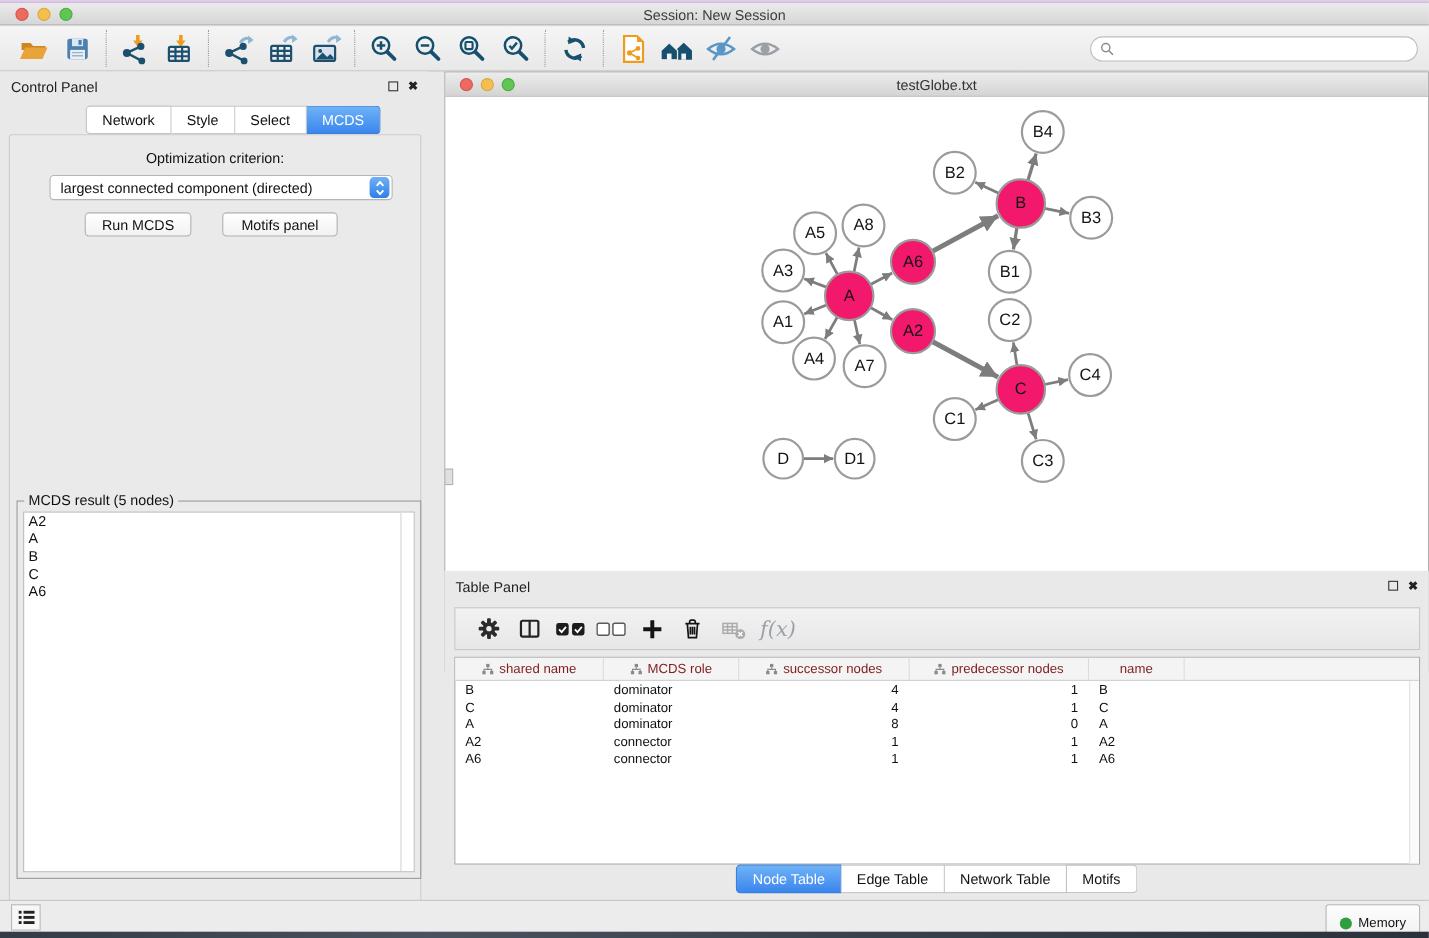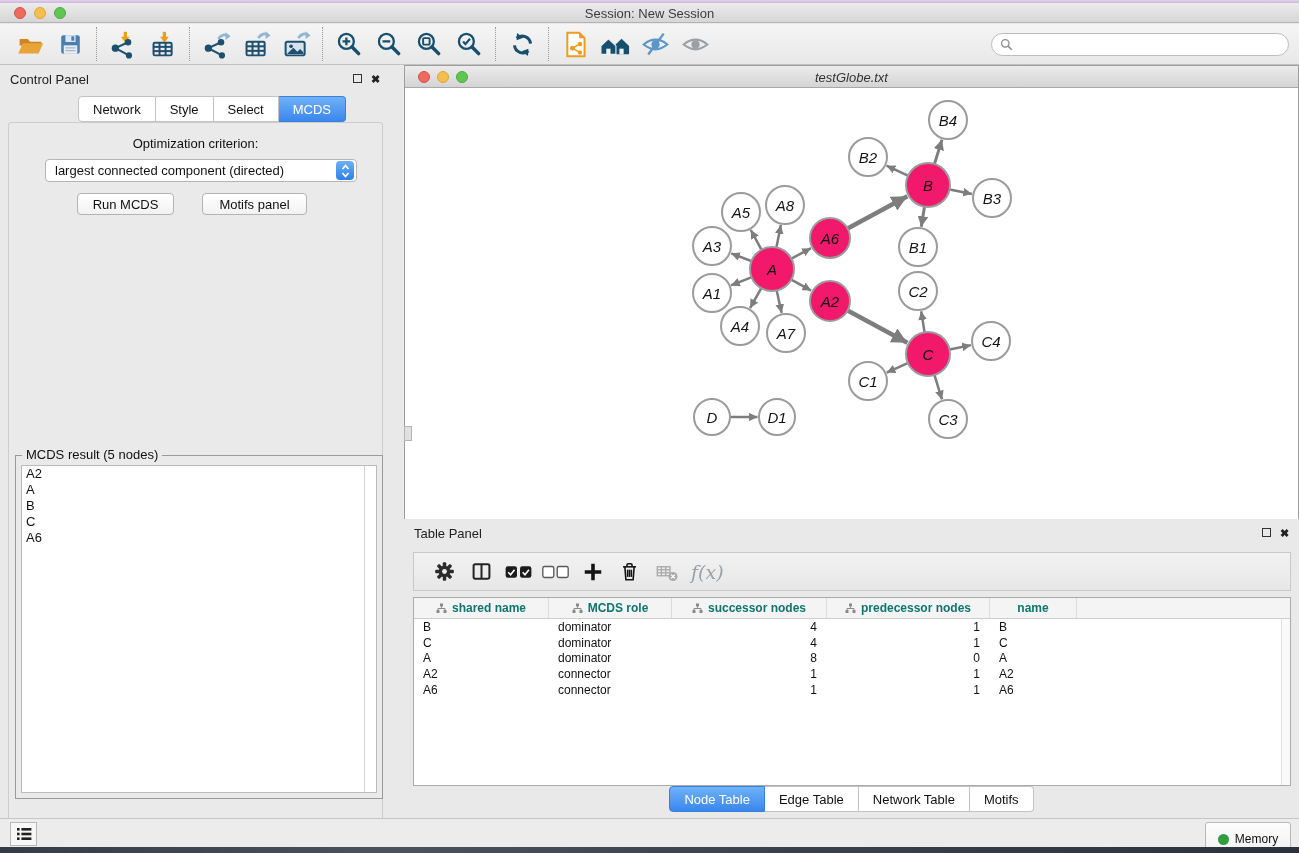--- a/index.html
+++ b/index.html
@@ -56,41 +56,41 @@
 
   #mcds-fieldset { position:absolute; left:6px; top:332px; width:368px; height:344px;
     border:1px solid #9a9a9a; }
   #mcds-legend { position:absolute; left:6px; top:-9px; background:#eaeaea; padding:0 4px; font-size:13px; color:#111; }
   #mcds-list { position:absolute; left:5px; top:9px; right:5px; bottom:5px; background:#fff; border:1px solid #bbb; overflow:hidden; }
   #mcds-list .scrolltrack { position:absolute; right:0; top:0; bottom:0; width:12px; background:#fff; border-left:1px solid #d4d4d4; }
   .list-item { font-size:13px; line-height:16px; padding-left:4px; color:#111; }
 
   
   #network-window { position:absolute; left:404px; top:65px; width:895px; height:546px;
-    border:1px solid #9e9e9e; background:#fff;font-style:italic; }
+    border:1px solid #9e9e9e; background:#fff; }
   #nw-titlebar { position:absolute; left:0; top:0; right:0; height:22px;
     background:linear-gradient(#ececec,#d4d4d4); border-bottom:1px solid #a8a8a8; }
   #nw-titlebar .title { position:absolute; left:0; right:0; top:4px; text-align:center; font-size:13px; color:#333; }
   #nw-canvas { position:absolute; left:0; top:22px; right:0; bottom:0; background:#fff; overflow:hidden; }
   #graph-svg { position:absolute; left:0; top:0; }
   .splitter-h { position:absolute; background:#e0e0e0; border:1px solid #b5b5b5; }
   #resize-grip { position:absolute; right:1px; bottom:1px; width:15px; height:15px;
     background:repeating-linear-gradient(135deg,#fff 0 2px,#b9b9b9 2px 3.5px); }
 
   
   #table-panel { position:absolute; left:404px; top:519px; width:895px; height:299px; background:#e9e9e9; }
   #tp-toolbar { position:absolute; left:9px; top:33px; right:8px; height:39px;
     background:linear-gradient(#f2f2f2,#e7e7e7); border:1px solid #c9c9c9; display:flex; align-items:center; padding-left:12px; }
   .tp-btn { width:37px; height:32px; display:flex; align-items:center; justify-content:center; }
   #fx-label { font-family:"DejaVu Serif", serif; font-style:italic; font-size:19px; color:#9aa0a6; margin-left:6px; }
 
   #data-table { position:absolute; left:9px; top:78px; right:8px; height:189px; background:#fff; border:1px solid #ababab; }
   #table-header-row { display:flex; height:21px; background:#f4f4f4; border-bottom:1px solid #cfcfcf; }
-  .th { display:flex; align-items:center; justify-content:center; gap:5px; font-size:12px; color:#0f766e;
-    border-right:1px solid #dcdcdc; height:100%;font-weight:bold; }
+  .th { display:flex; align-items:center; justify-content:center; gap:5px; font-size:12px; color:#7f1d1d;
+    border-right:1px solid #dcdcdc; height:100%; }
   .tr { display:flex; height:15.8px; align-items:center; }
   .td { font-size:12px; color:#111; overflow:hidden; white-space:nowrap; }
   .td.left { text-align:left; padding-left:9px; }
   .td.right { text-align:right; padding-right:10px; }
   #table-scrollbar { position:absolute; right:0; top:21px; bottom:0; width:9px; background:#fafafa; border-left:1px solid #e0e0e0; }
 
   #tp-tabs { position:absolute; left:0; right:0; top:267px; display:flex; justify-content:center; }
 
   
   #statusbar { position:absolute; left:0; top:818px; width:1299px; height:29px; background:#ececec; border-top:1px solid #c6c6c6; }

